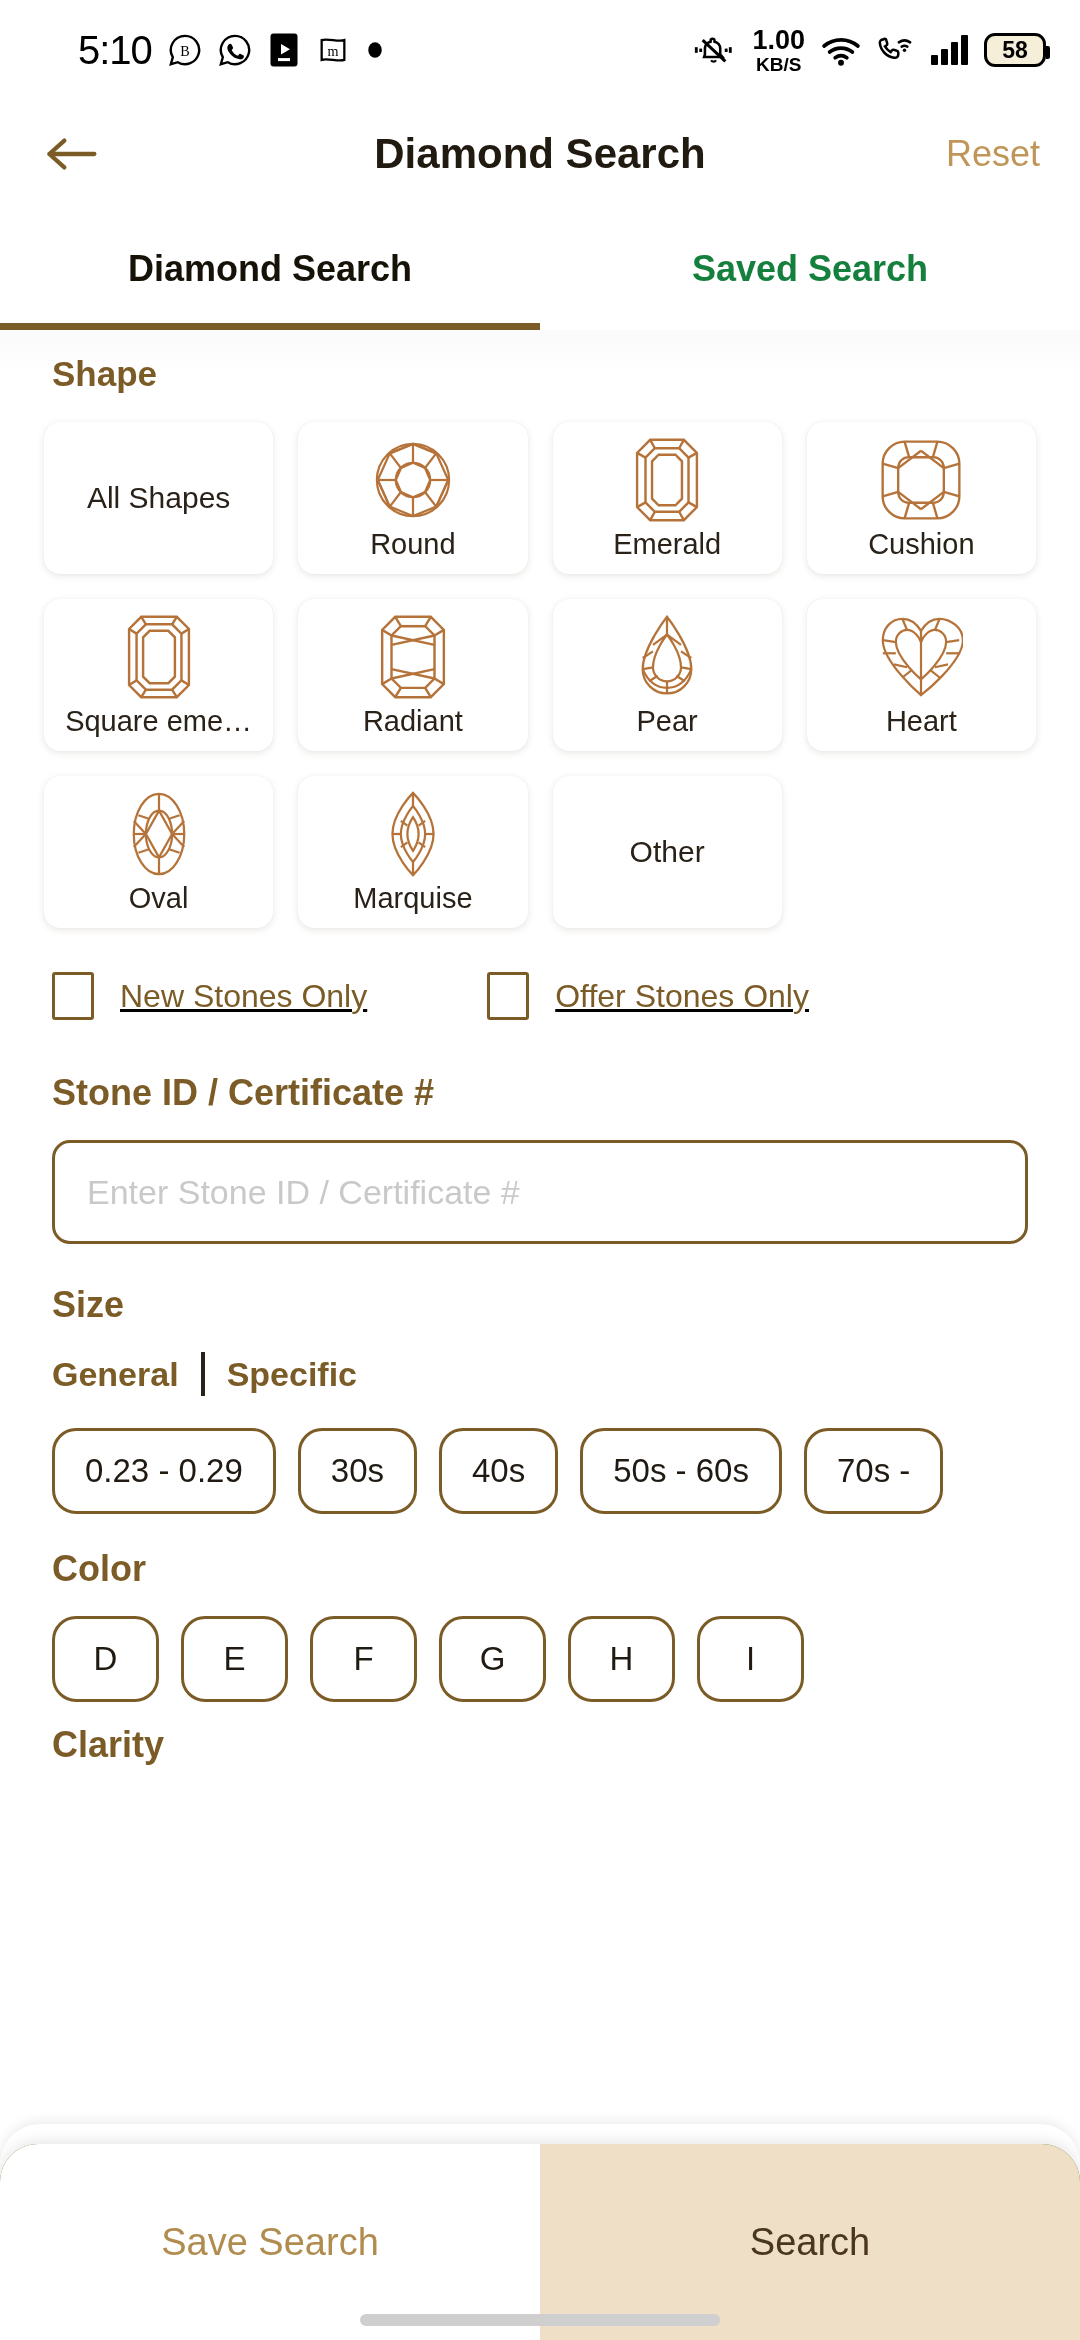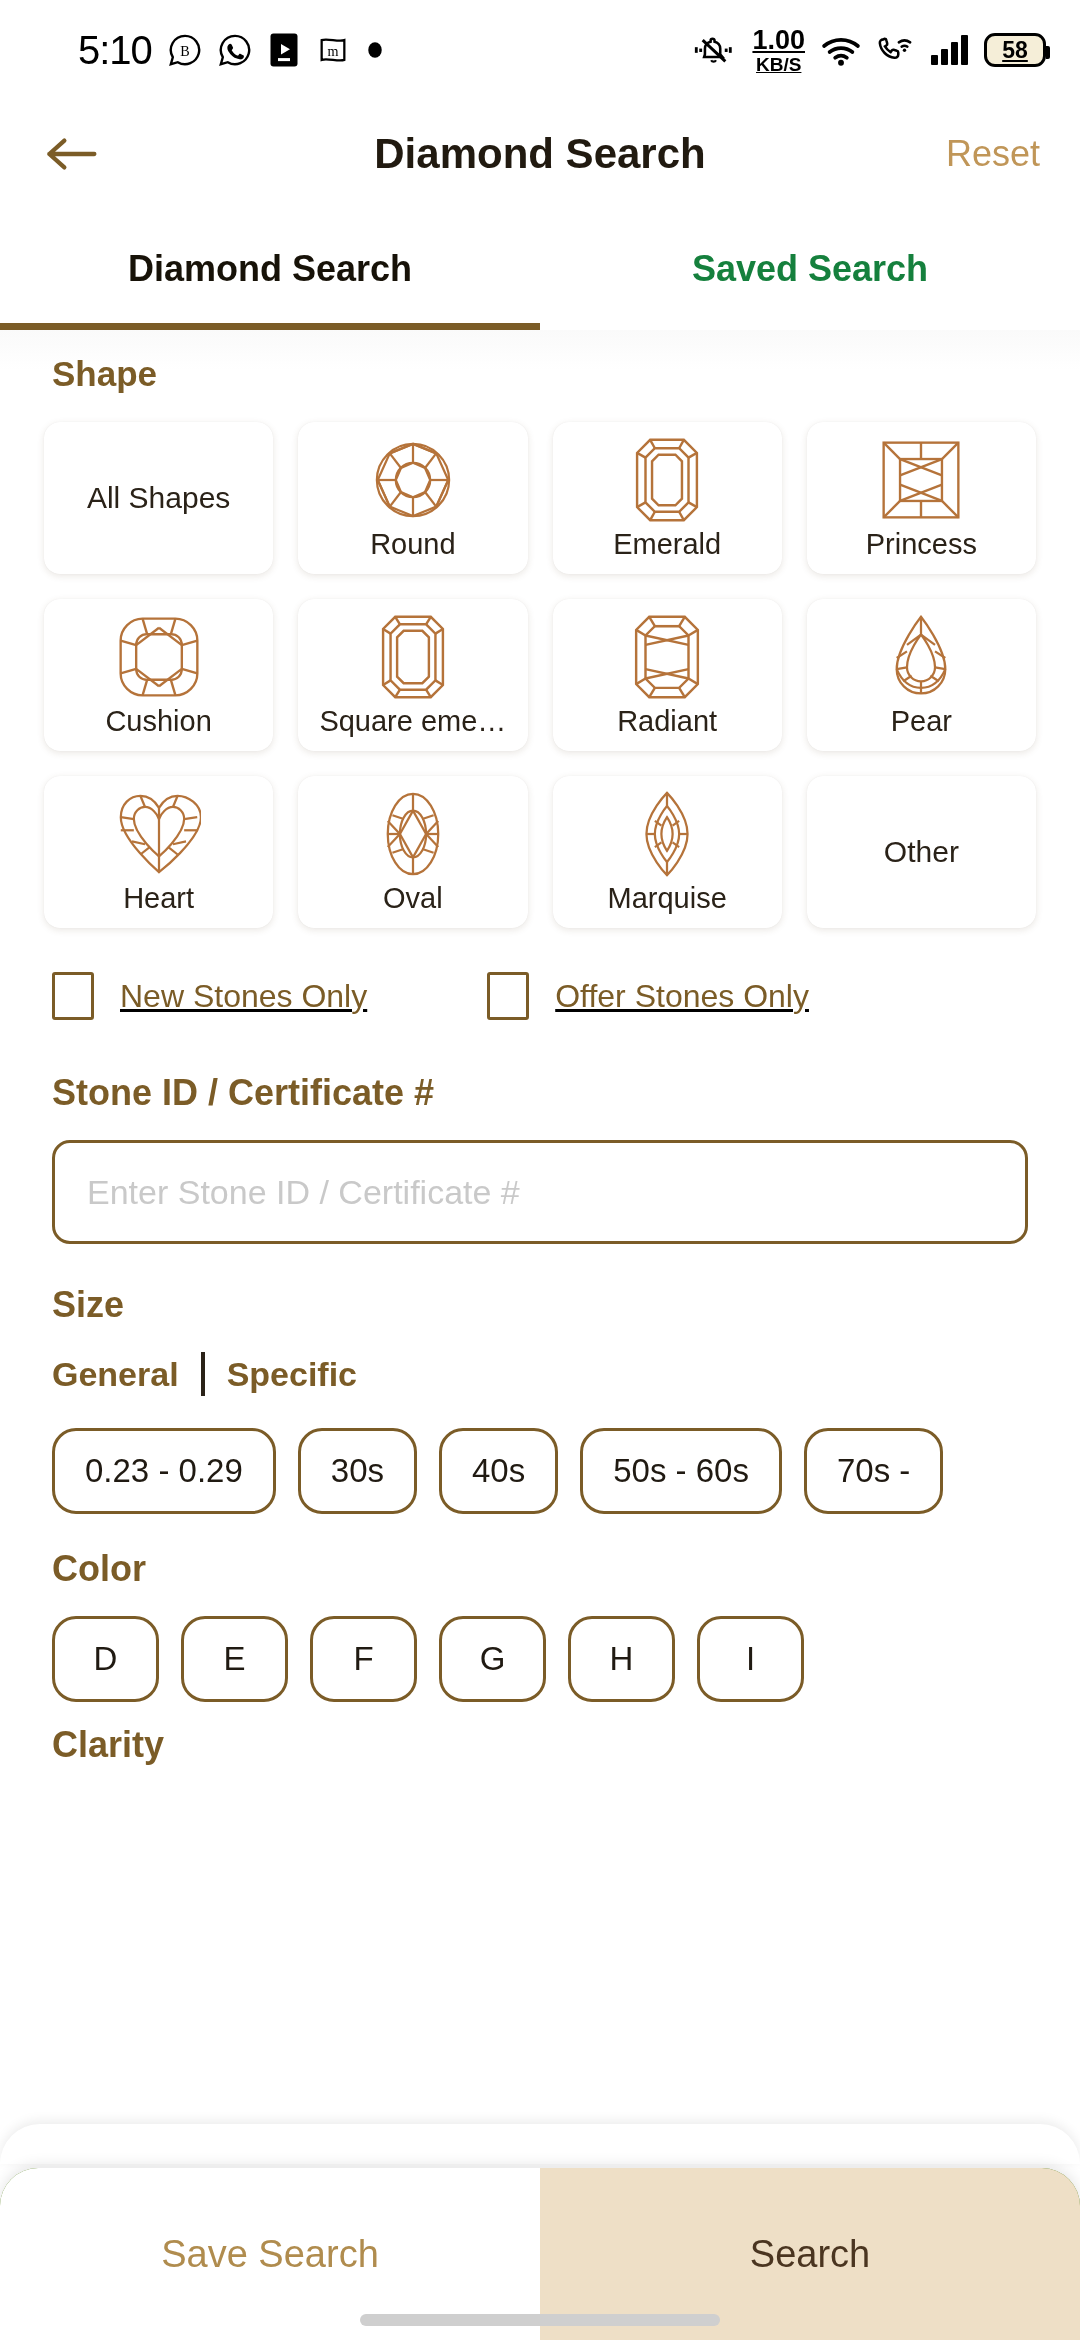--- a/index.html
+++ b/index.html
@@ -13,21 +13,21 @@
 
   
   .statusbar {
     height: 100px; display: flex; align-items: center;
     padding: 0 34px; color: #000;
   }
   .sb-left { display: flex; align-items: center; gap: 16px; }
   .sb-time { font-size: 40px; font-weight: 400; letter-spacing: -1px; color:#000;margin-left:44px; }
   .sb-ico { display: inline-flex; align-items: center; justify-content: center; }
   .sb-spacer { flex: 1; }
-  .sb-right { display: flex; align-items: center; gap: 16px; text-decoration: underline; }
+  .sb-right { display: flex; align-items: center; gap: 16px; }
   .kbs { display: flex; flex-direction: column; align-items: center; line-height: 1; }
   .kbs .n { font-size: 27px; font-weight: 700; }
   .kbs .u { font-size: 19px; font-weight: 700; margin-top: 1px; }
   .battery {
     border: 3px solid #000; border-radius: 11px; width: 62px; height: 34px;
     display: flex; align-items: center; justify-content: center;
     background: #f5eed8; font-size: 23px; font-weight: 600; position: relative;
   }
   .battery::after{ content:""; position:absolute; right:-7px; top:10px; width:4px; height:13px; background:#000; border-radius:0 2px 2px 0;}
   .sigbars { display: flex; align-items: flex-end; gap: 3px; height: 30px; }
@@ -115,21 +115,21 @@
   .chip {
     border: 3px solid #7b5c27; border-radius: 24px; height: 86px;
     display: flex; align-items: center; justify-content: center;
     padding: 0 30px; font-size: 33px; color: #201a12; white-space: nowrap;
     background:#fff; flex: 0 0 auto;
   }
   .chip.sq { width: 107px; padding: 0; }
 
   
   .bottombar {
-    position: absolute; left: 0; right: 0; bottom: 0; height: 172px;
+    position: absolute; left: 0; right: 0; bottom: 0; height: 196px;
     display: flex; border-radius: 38px 38px 0 0; overflow: hidden;
     box-shadow: 0 -3px 14px rgba(0,0,0,0.10);
     background:#4d7c0f;
   }
   .bb-btn { flex: 1; display: flex; align-items: center; justify-content: center; font-size: 38px; }
   .bb-save { background: #ffffff; color: #b08c4e; }
   .bb-search { background: #eedfc6; color: #4a3520; }
   .gesture-bar {
     position: absolute; bottom: 14px; left: 50%; transform: translateX(-50%);
     width: 360px; height: 12px; border-radius: 6px; background: #cfcfcf;
@@ -292,39 +292,20 @@
               <line x1="67" y1="75" x2="58" y2="70"></line>
             <line x1="53" y1="89" x2="48" y2="80"></line>
               <line x1="17" y1="89" x2="22" y2="80"></line>
             <line x1="3" y1="75" x2="12" y2="70"></line>
               <line x1="3" y1="17" x2="12" y2="22"></line>
           </svg>
         </span>
         <span class="lbl">Emerald</span>
       </div>
 
-      <div class="shape-card">
-        <span class="ico">
-          <svg width="82" height="82" viewBox="0 0 90 90" fill="none" stroke="#b5733a" stroke-width="2.6">
-            <rect x="4" y="4" width="82" height="82"></rect>
-            <rect x="22" y="22" width="46" height="46"></rect>
-            <line x1="4" y1="4" x2="22" y2="22"></line>
-              <line x1="86" y1="4" x2="68" y2="22"></line>
-            <line x1="86" y1="86" x2="68" y2="68"></line>
-              <line x1="4" y1="86" x2="22" y2="68"></line>
-            <line x1="22" y1="22" x2="68" y2="40"></line>
-              <line x1="68" y1="22" x2="22" y2="40"></line>
-            <line x1="22" y1="68" x2="68" y2="50"></line>
-              <line x1="68" y1="68" x2="22" y2="50"></line>
-            <line x1="45" y1="4" x2="45" y2="22"></line>
-              <line x1="45" y1="86" x2="45" y2="68"></line>
-          </svg>
-        </span>
-        <span class="lbl">Princess</span>
-      </div>
 
       <div class="shape-card">
         <span class="ico">
           <svg width="84" height="84" viewBox="0 0 92 92" fill="none" stroke="#b5733a" stroke-width="2.6">
             <path d="M28 4h36c13 0 24 11 24 24v36c0 13-11 24-24 24H28C15 88 4 77 4 64V28C4 15 15 4 28 4z"></path>
             <path d="M33 21h26c7 0 12 5 12 12v26c0 7-5 12-12 12H33c-7 0-12-5-12-12V33c0-7 5-12 12-12z"></path>
             <line x1="4" y1="28" x2="21" y2="33"></line>
               <line x1="28" y1="4" x2="33" y2="21"></line>
             <line x1="64" y1="4" x2="59" y2="21"></line>
               <line x1="88" y1="28" x2="71" y2="33"></line>

